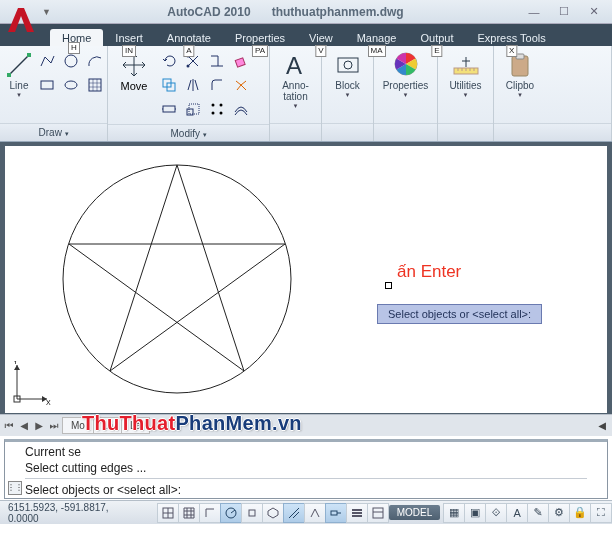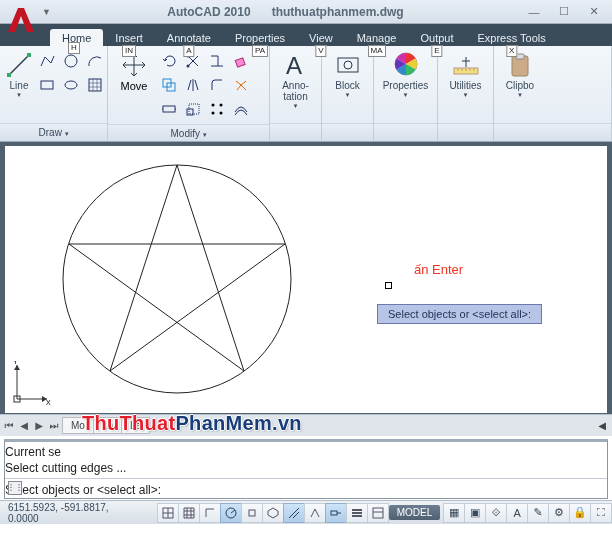--- a/index.html
+++ b/index.html
@@ -38,39 +38,39 @@
 .modify-left { width:40px; text-align:center; }
 .modify-left .ic { height:30px; display:flex; align-items:center; justify-content:center; }
 
 
 .docarea { position:relative; height:272px; background:#fff; border:4px solid #50606e; border-left-width:5px; border-right-width:5px; border-bottom-width:1px; }
 .drawing svg { width:100%; height:100%; display:block; }
 .ucs { position:absolute; left:6px; bottom:6px; font-size:9px; color:#333; }
 .ucs svg { width:40px; height:44px; }
 
 .pickbox { position:absolute; left:380px; top:136px; width:7px; height:7px; border:1px solid #000; cursor:crosshair; }
-.overlay-text { position:absolute; left:409px; top:116px; color:#e32; font-size:13px; text-shadow:0 0 2px #fff,0 0 3px #fff; }
+.overlay-text { position:absolute; left:392px; top:116px; color:#e32; font-size:17px; text-shadow:0 0 2px #fff,0 0 3px #fff; }
 .prompt-box { position:absolute; left:372px; top:158px; border:1px solid #6a7ab0; background:#b8c4e6; padding:3px 10px; font-size:11px; color:#23335a; }
 
 
 .watermark { position:absolute; left:82px; top:413px; z-index:30; font:700 20px/1 Arial; letter-spacing:.3px; }
 .watermark .w1 { color:#e41f2d; text-shadow:-1px 0 #fff,1px 0 #fff,0 -1px #fff,0 1px #fff,1px 1px 2px rgba(0,0,0,.35); }
 .watermark .w2 { color:#183c7a; text-shadow:-1px 0 #fff,1px 0 #fff,0 -1px #fff,0 1px #fff,1px 1px 2px rgba(0,0,0,.35); }
 
 
 .modeltabs { height:22px; background:#e0e5eb; border-top:1px solid #b8c0ca; display:flex; align-items:center; font-size:10px; color:#444; overflow:hidden; }
 .modeltabs .nav { display:flex; gap:1px; padding:0 2px; }
 .modeltabs .nav span { width:14px; text-align:center; cursor:pointer; color:#555; }
 .modeltabs .tabstrip { display:flex; align-items:center; }
 .modeltabs .mt { padding:2px 8px; border:1px solid #bbb; background:#f4f6f9; margin-left:-1px; cursor:pointer; }
 .modeltabs .spacer { flex:1; }
 .modeltabs .sc { width:14px; text-align:center; cursor:pointer; padding-right:6px; }
 
 
-.cmdbox { height:60px; background:#fff; border:1px solid #8a96a3; margin:3px 4px 1px; font:12px/16px Consolas,"Courier New",monospace; color:#222; padding:2px 0; overflow:hidden; position:relative; border-top:3px solid #a0adb9; }
+.cmdbox { height:60px; background:#fff; border:1px solid #8a96a3; margin:3px 4px 1px; font:12px/16px Consolas,"Courier New",monospace; color:#222; padding:2px 20px; overflow:hidden; position:relative; border-top:3px solid #a0adb9; }
 .cmdbox .sep { border-top:1px solid #c6ccd4; margin:2px 0 3px; }
 .cmdbox .handle { position:absolute; left:3px; bottom:3px; width:14px; height:14px; border:1px solid #888; background:#eef2f6; display:flex; align-items:center; justify-content:center; font-size:8px; cursor:pointer; }
 
 
 .statusbar { height:24px; background:linear-gradient(#eef2f6,#d7dee7); border-top:1px solid #b4bec8; display:flex; align-items:center; font-size:10px; color:#3a4a5a; }
 .statusbar .coords { padding:0 8px; }
 .statusbar .sb-btns { display:flex; margin-left:8px; }
 .statusbar .sb { width:22px; height:20px; border:1px solid #c3cdd6; display:flex; align-items:center; justify-content:center; margin-left:-1px; cursor:pointer; background:linear-gradient(#f7f9fc,#e4eaf1); }
 .statusbar .sb.hot { background:linear-gradient(#cde3f7,#aecce8); border-color:#8fb0cf; }
 .statusbar .flex { flex:1; }

